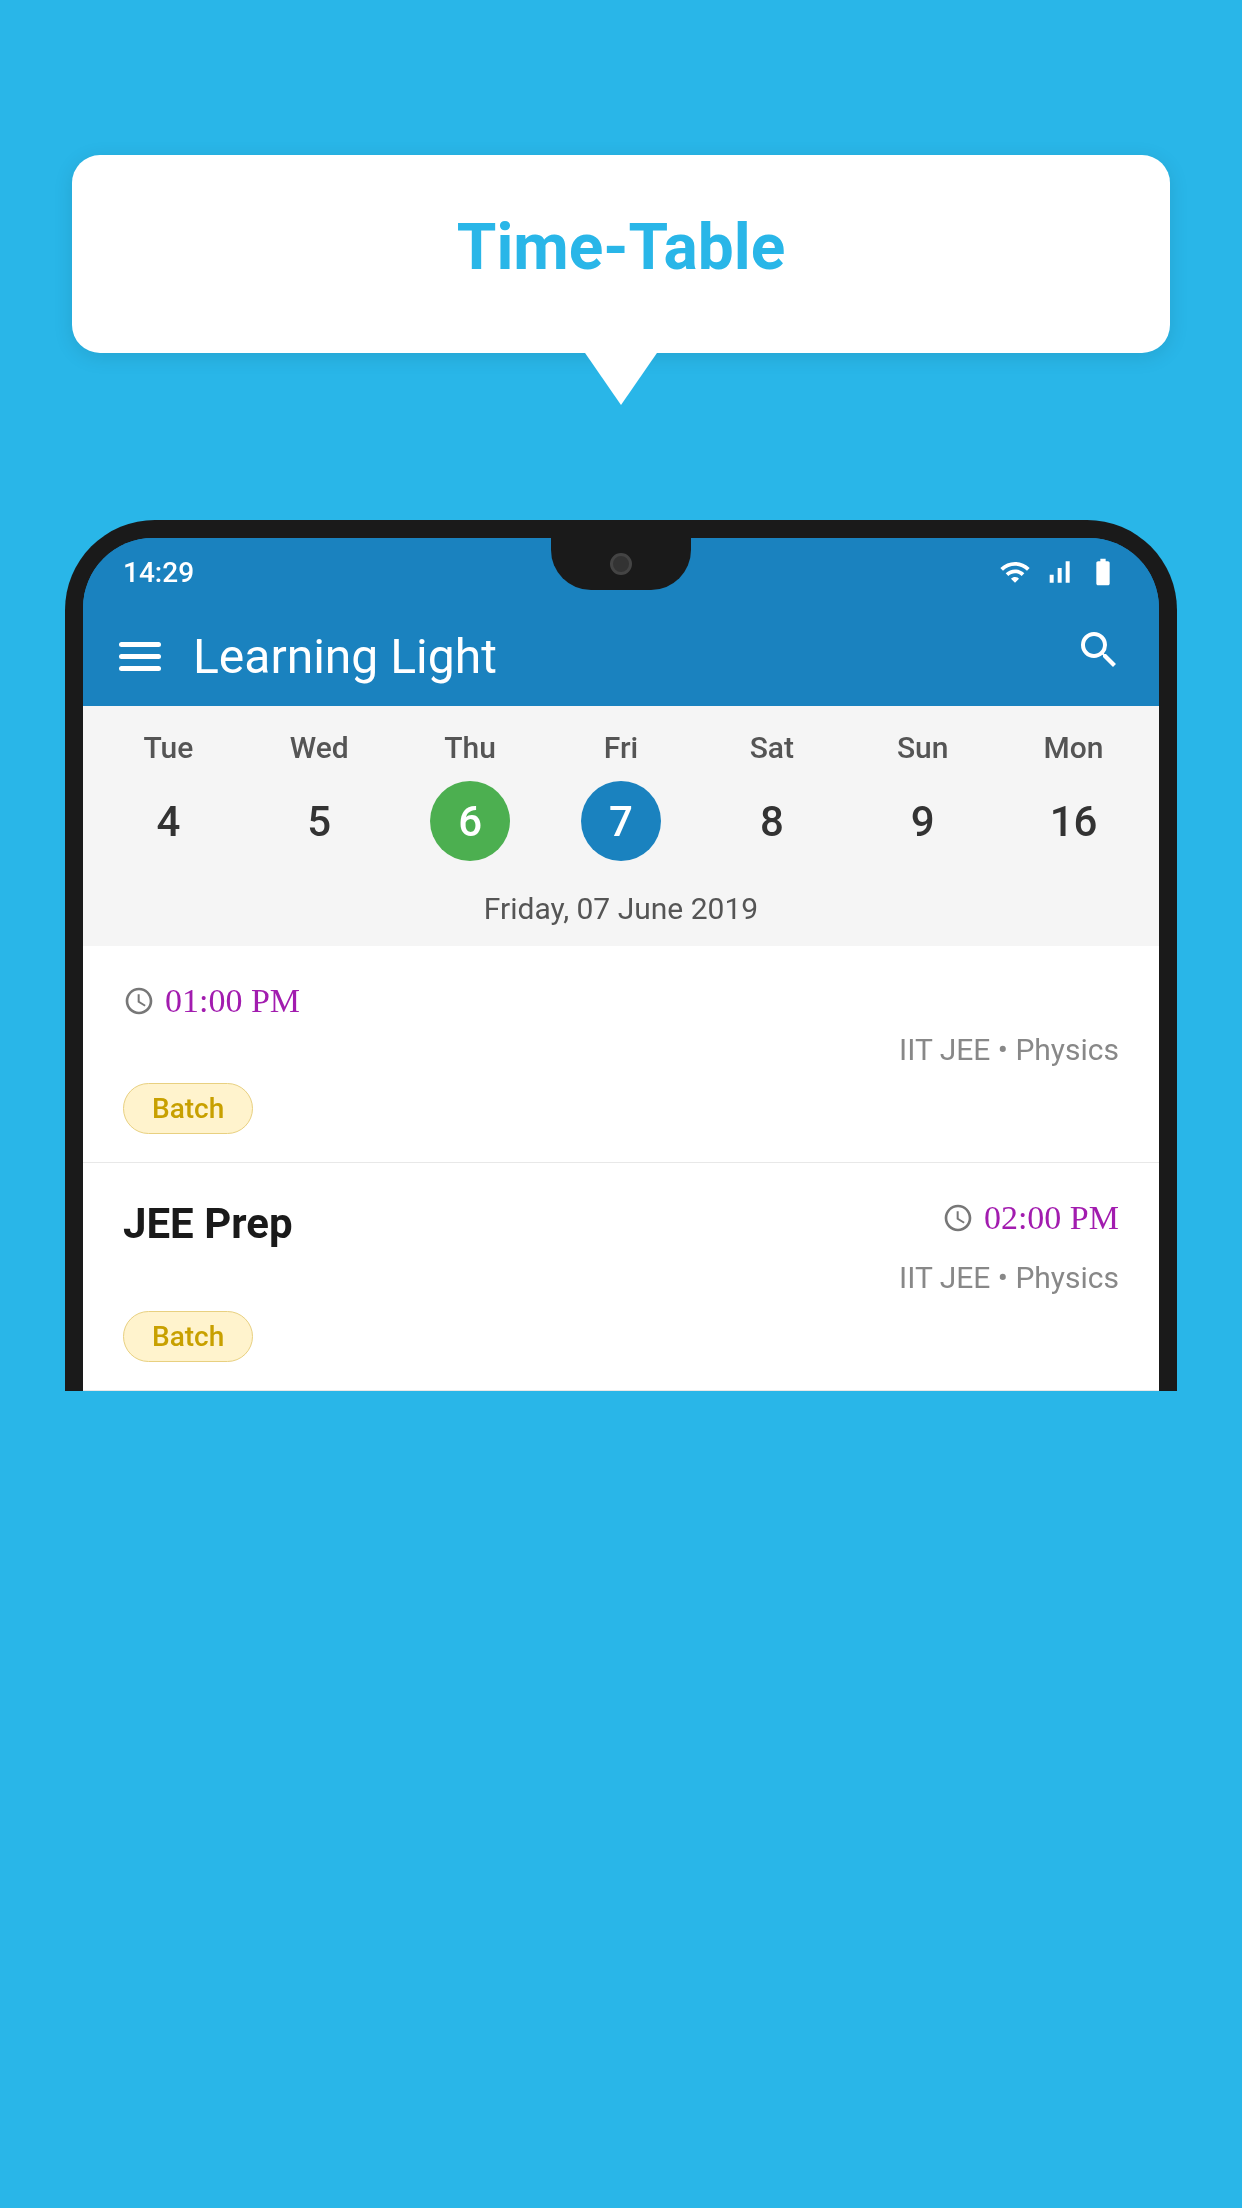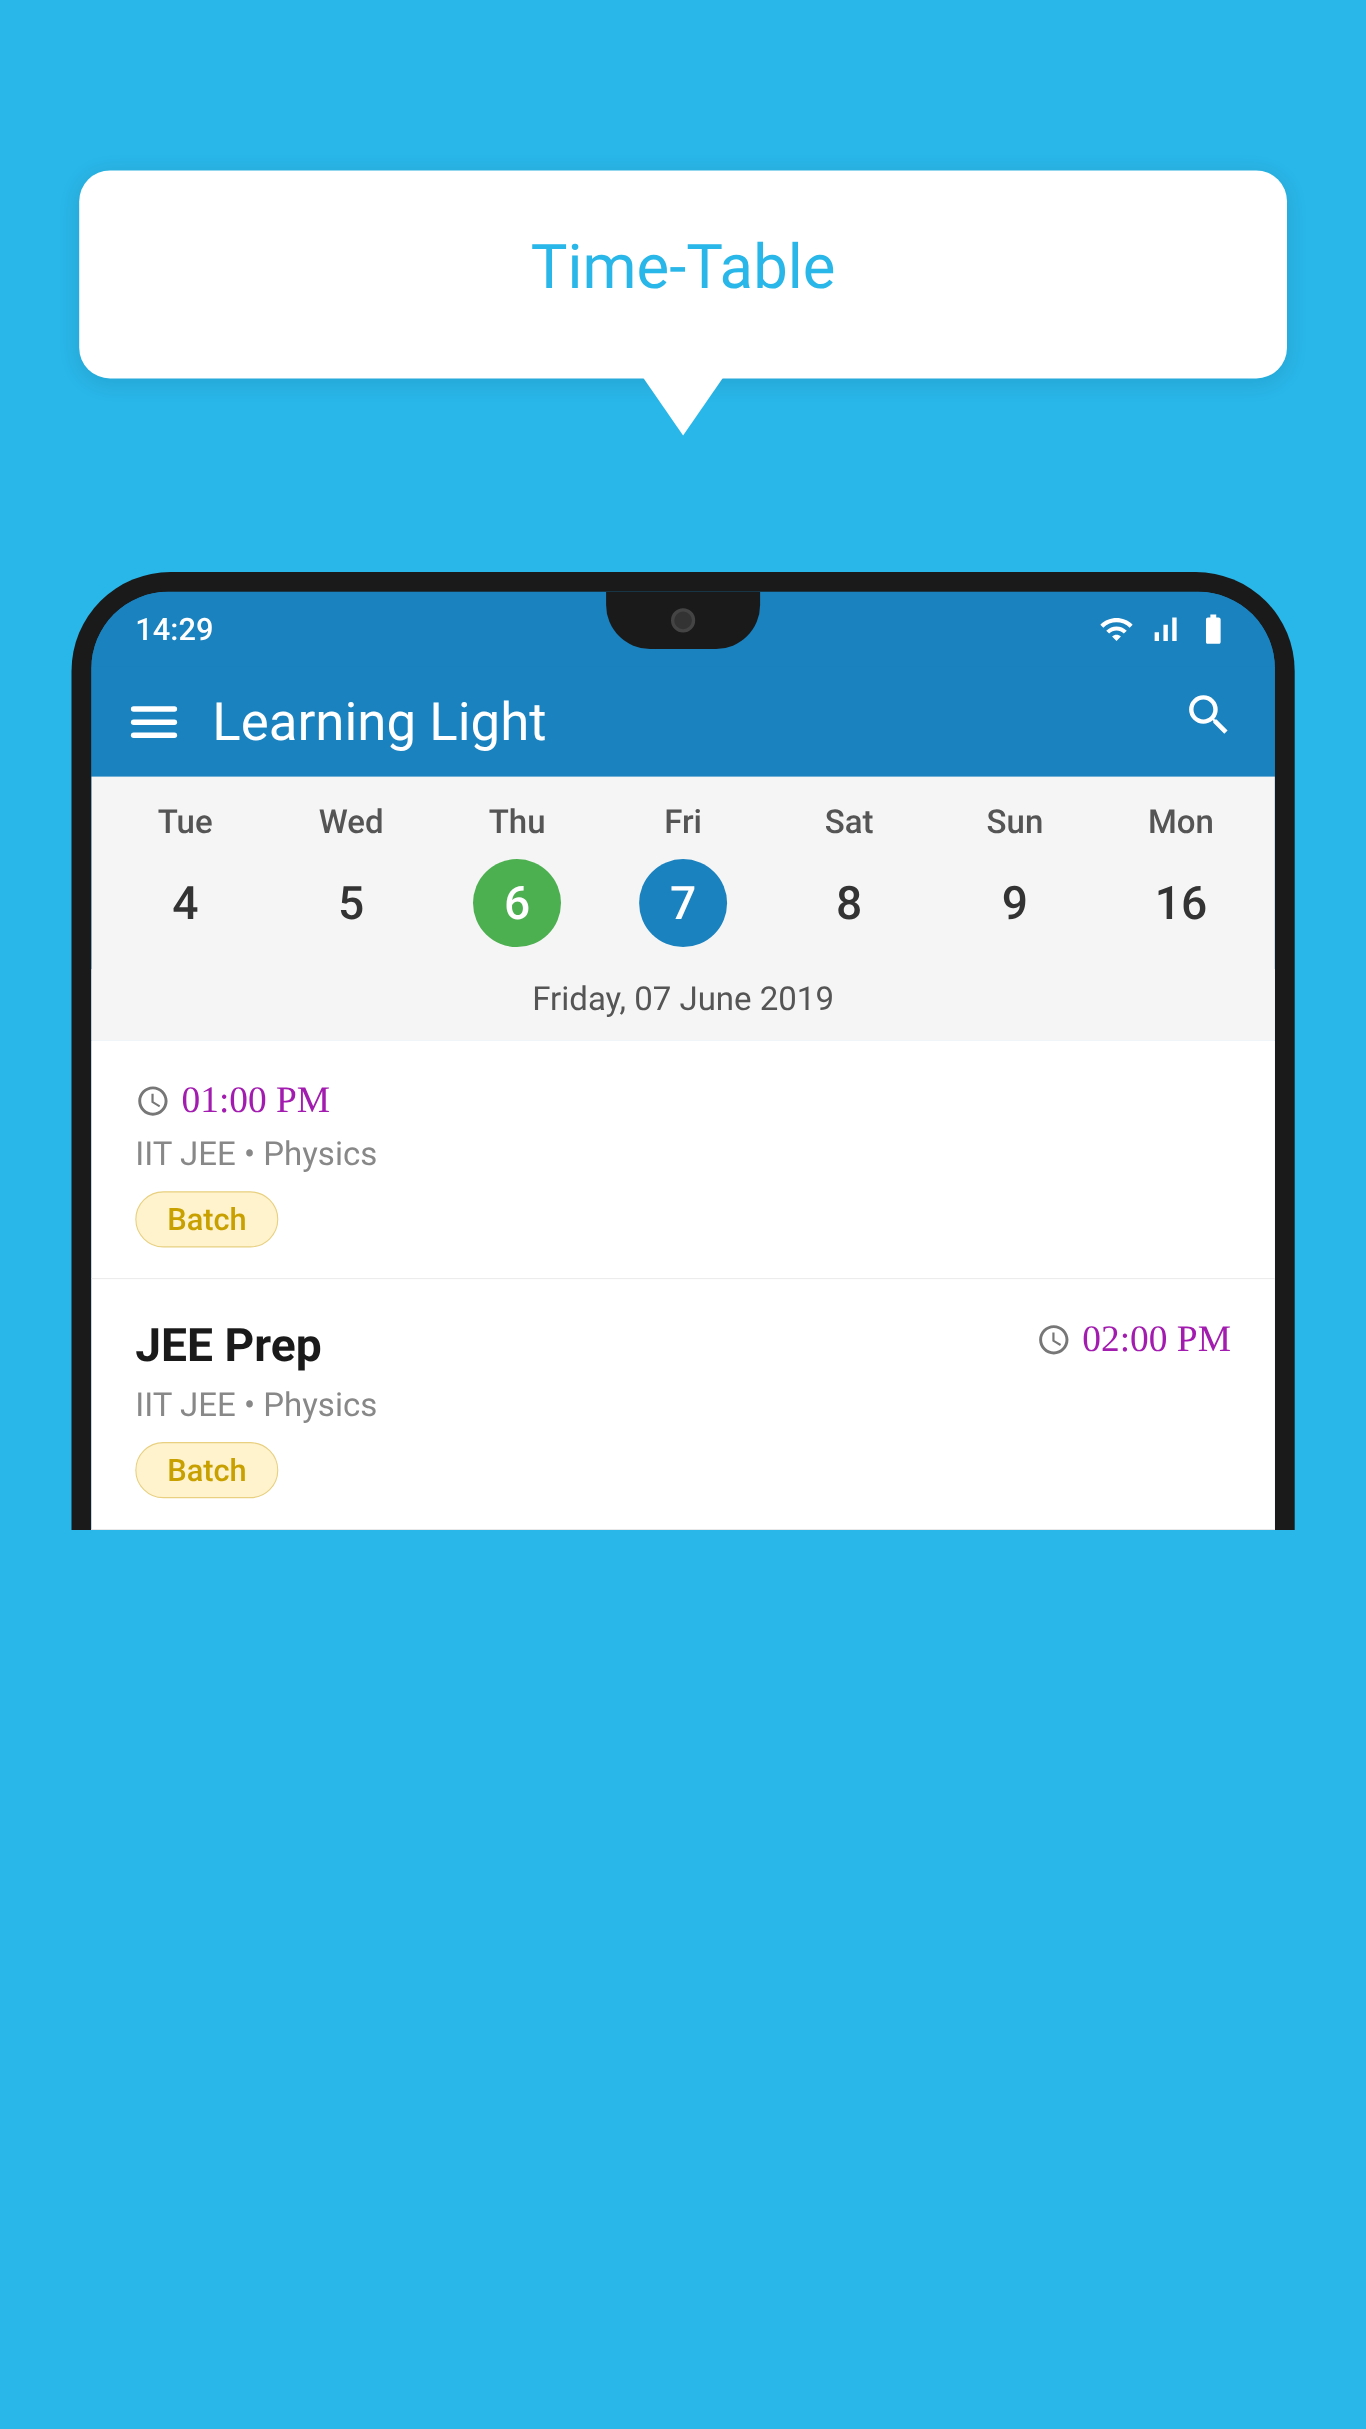--- a/index.html
+++ b/index.html
@@ -34,22 +34,22 @@
       left: 50%;
       transform: translateX(-50%);
       width: 0;
       height: 0;
       border-left: 38px solid transparent;
       border-right: 38px solid transparent;
       border-top: 55px solid white;
     }
 
     .bubble-title {
-      font-size: 56px;
-      font-weight: 400;
+      font-size: 64px;
+      font-weight: 700;
       color: #29b6e8;
       margin-bottom: 18px;
       text-align: center;
     }
 
     .bubble-subtitle {
       font-size: 38px;
       color: #888;
       font-weight: 400;
     }
@@ -261,20 +261,21 @@
       font-size: 34px;
       color: #a21caf;
       white-space: nowrap;
       font-family: Liberation Serif, serif;
     }
 
     .schedule-item-subtitle {
       font-size: 30px;
       color: #888;
       margin-bottom: 16px;
+      text-align: right;
     }
 
     .batch-tag {
       display: inline-block;
       background: #fff3cd;
       color: #c8a000;
       border: 1.5px solid #e8d080;
       border-radius: 30px;
       padding: 8px 28px;
       font-size: 28px;

